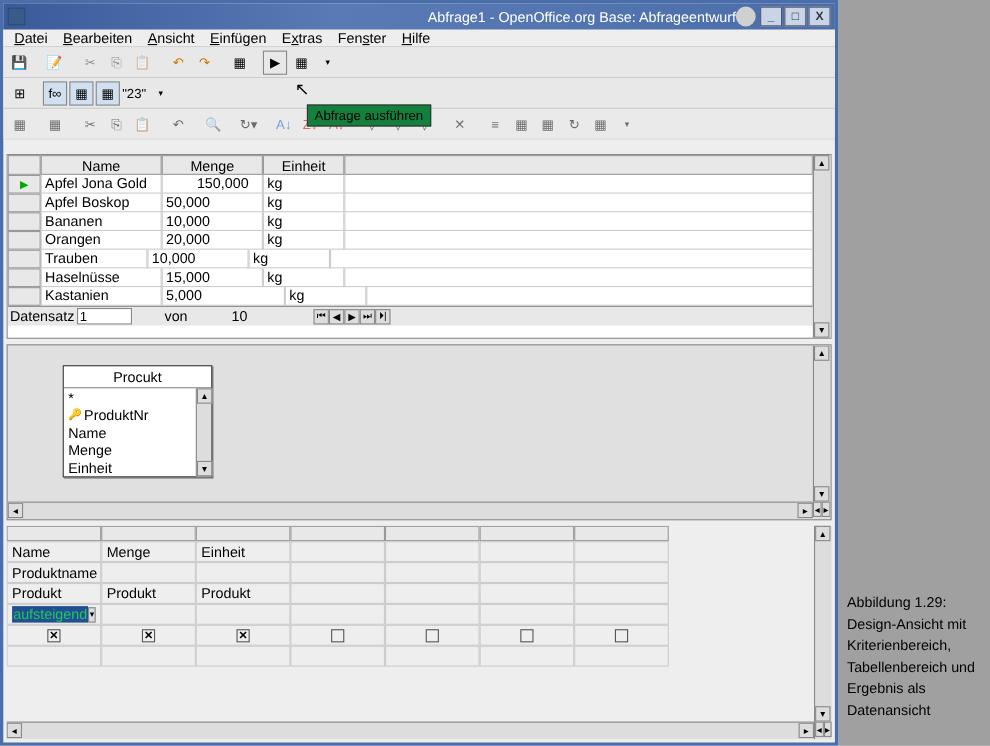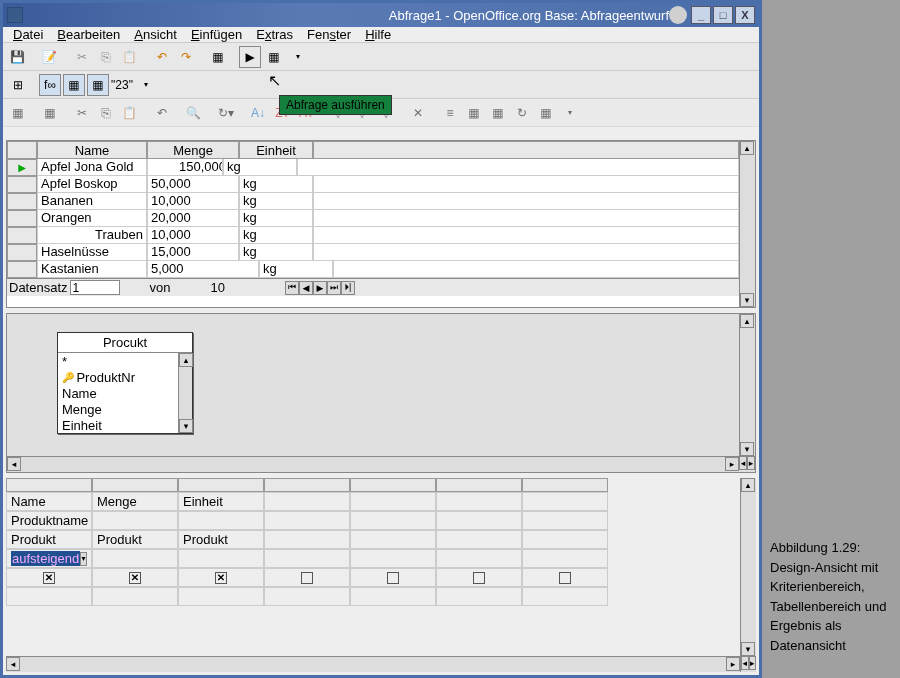--- a/index.html
+++ b/index.html
@@ -36,21 +36,21 @@
   .table-fields { }
   .table-field { padding: 0 4px; font-size: 13px; height: 16px; display:flex; align-items:center; }
   .hscroll { height: 16px; background: #ddd; border-top: 1px solid #888; display: flex; }
   .scroll-arrow { width:14px; height:14px; background:#ddd; border:1px solid #888; font-size:9px; display:flex; align-items:center; justify-content:center; }
   .dg-labels { width: 96px; background: #e8e8e8; }
   .dg-label { height: 19px; border: 1px solid #999; padding: 1px 4px; font-size: 13px; }
   .dg-cols { flex: 1; display: flex; overflow: hidden; }
   .dg-col { width: 86px; }
   .dg-cell { height: 19px; border: 1px solid #ccc; padding: 1px 4px; font-size: 13px; display:flex; align-items:center; overflow:hidden; white-space:nowrap; }
   .dg-header { background: #e8e8e8; border: 1px solid #999; height: 14px; }
-  .selected-cell { background: #205090; color: #f0abfc; }
+  .selected-cell { background: #205090; color: #22c55e; }
   .dropdown-btn { width: 14px; height: 14px; background: #ddd; border: 1px solid #888; font-size: 8px; display:flex; align-items:center; justify-content:center; margin-left:auto; }
   .checkbox { width: 12px; height: 12px; border: 1px solid #555; display: inline-flex; align-items: center; justify-content: center; font-size: 10px; font-weight:bold; margin: 0 auto; }
   .caption { position: absolute; left: 770px; top: 538px; width: 128px; font-size: 13px; line-height: 1.5; color: #000; }
   .vscroll { width: 16px; background: #ddd; border-left: 1px solid #888; display:flex; flex-direction:column; }
   .key-icon { color: #c0a000; font-size: 10px; margin-right: 2px; }
   .row-pointer { color: #0a0; font-size: 10px; }
 </style>
 </head>
 <body>
 
@@ -149,21 +149,21 @@
         <div class="rh-cell" style="width:92px">Menge</div>
         <div class="rh-cell" style="width:74px">Einheit</div>
         <div class="rh-cell" style="flex:1"></div>
       </div>
       <div class="results-body" id="results-body">
           <div class="results-row">
             <div class="rb-sel">
               <span class="row-pointer">▶</span>
             </div>
             <div class="rb-cell" style="width: 110px;">Apfel Jona Gold</div>
-            <div class="rb-cell" style="width: 76px; padding-left: 31px;">150,000</div>
+            <div class="rb-cell" style="width: 92px; padding-left: 31px;">150,000</div>
             <div class="rb-cell" style="width: 74px;">kg</div>
             <div class="rb-cell" style="flex: 1 1 0%;"></div>
           </div>
           <div class="results-row">
             <div class="rb-sel"></div>
             <div class="rb-cell" style="width: 110px;">Apfel Boskop</div>
             <div class="rb-cell" style="width: 92px;">50,000</div>
             <div class="rb-cell" style="width: 74px;">kg</div>
             <div class="rb-cell" style="flex: 1 1 0%;"></div>
           </div>
@@ -176,21 +176,21 @@
           </div>
           <div class="results-row">
             <div class="rb-sel"></div>
             <div class="rb-cell" style="width: 110px;">Orangen</div>
             <div class="rb-cell" style="width: 92px;">20,000</div>
             <div class="rb-cell" style="width: 74px;">kg</div>
             <div class="rb-cell" style="flex: 1 1 0%;"></div>
           </div>
           <div class="results-row">
             <div class="rb-sel"></div>
-            <div class="rb-cell" style="width: 110px; text-align: right;">Trauben</div>
+            <div class="rb-cell" style="width: 97px;">Trauben</div>
             <div class="rb-cell" style="width: 92px;">10,000</div>
             <div class="rb-cell" style="width: 74px;">kg</div>
             <div class="rb-cell" style="flex: 1 1 0%;"></div>
           </div>
           <div class="results-row">
             <div class="rb-sel"></div>
             <div class="rb-cell" style="width: 110px;">Haselnüsse</div>
             <div class="rb-cell" style="width: 92px;">15,000</div>
             <div class="rb-cell" style="width: 74px;">kg</div>
             <div class="rb-cell" style="flex: 1 1 0%;"></div>

